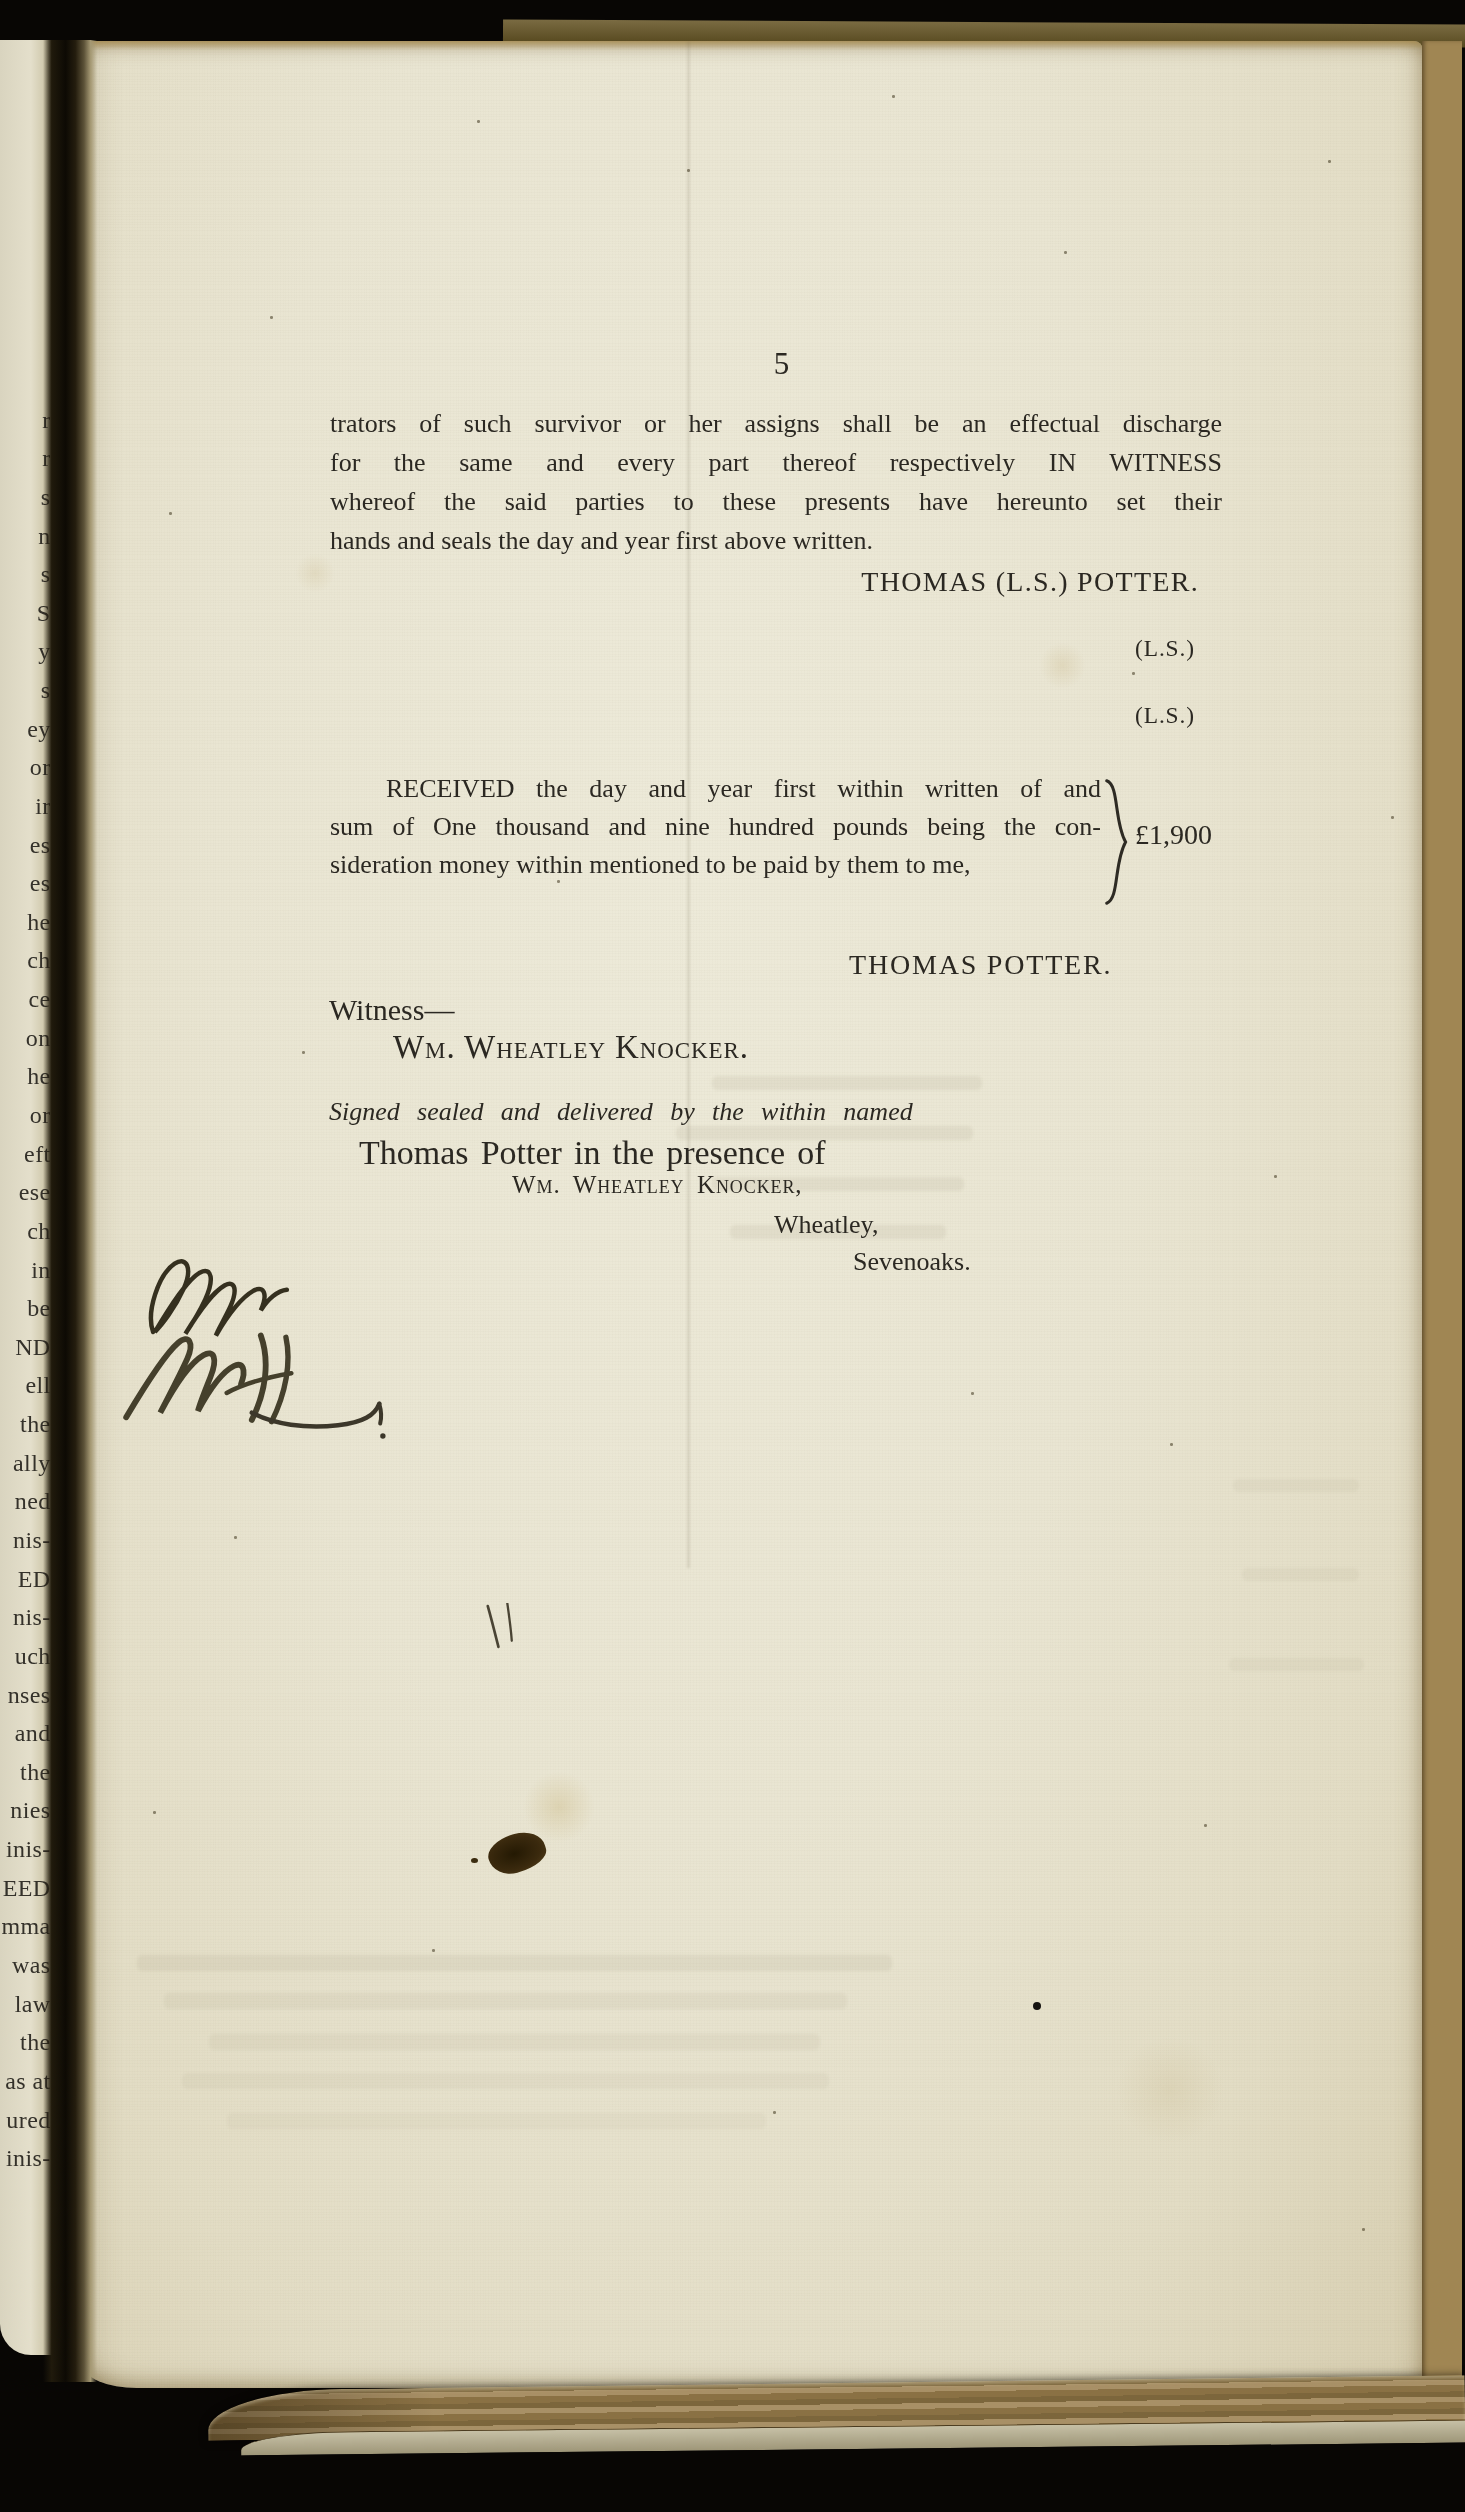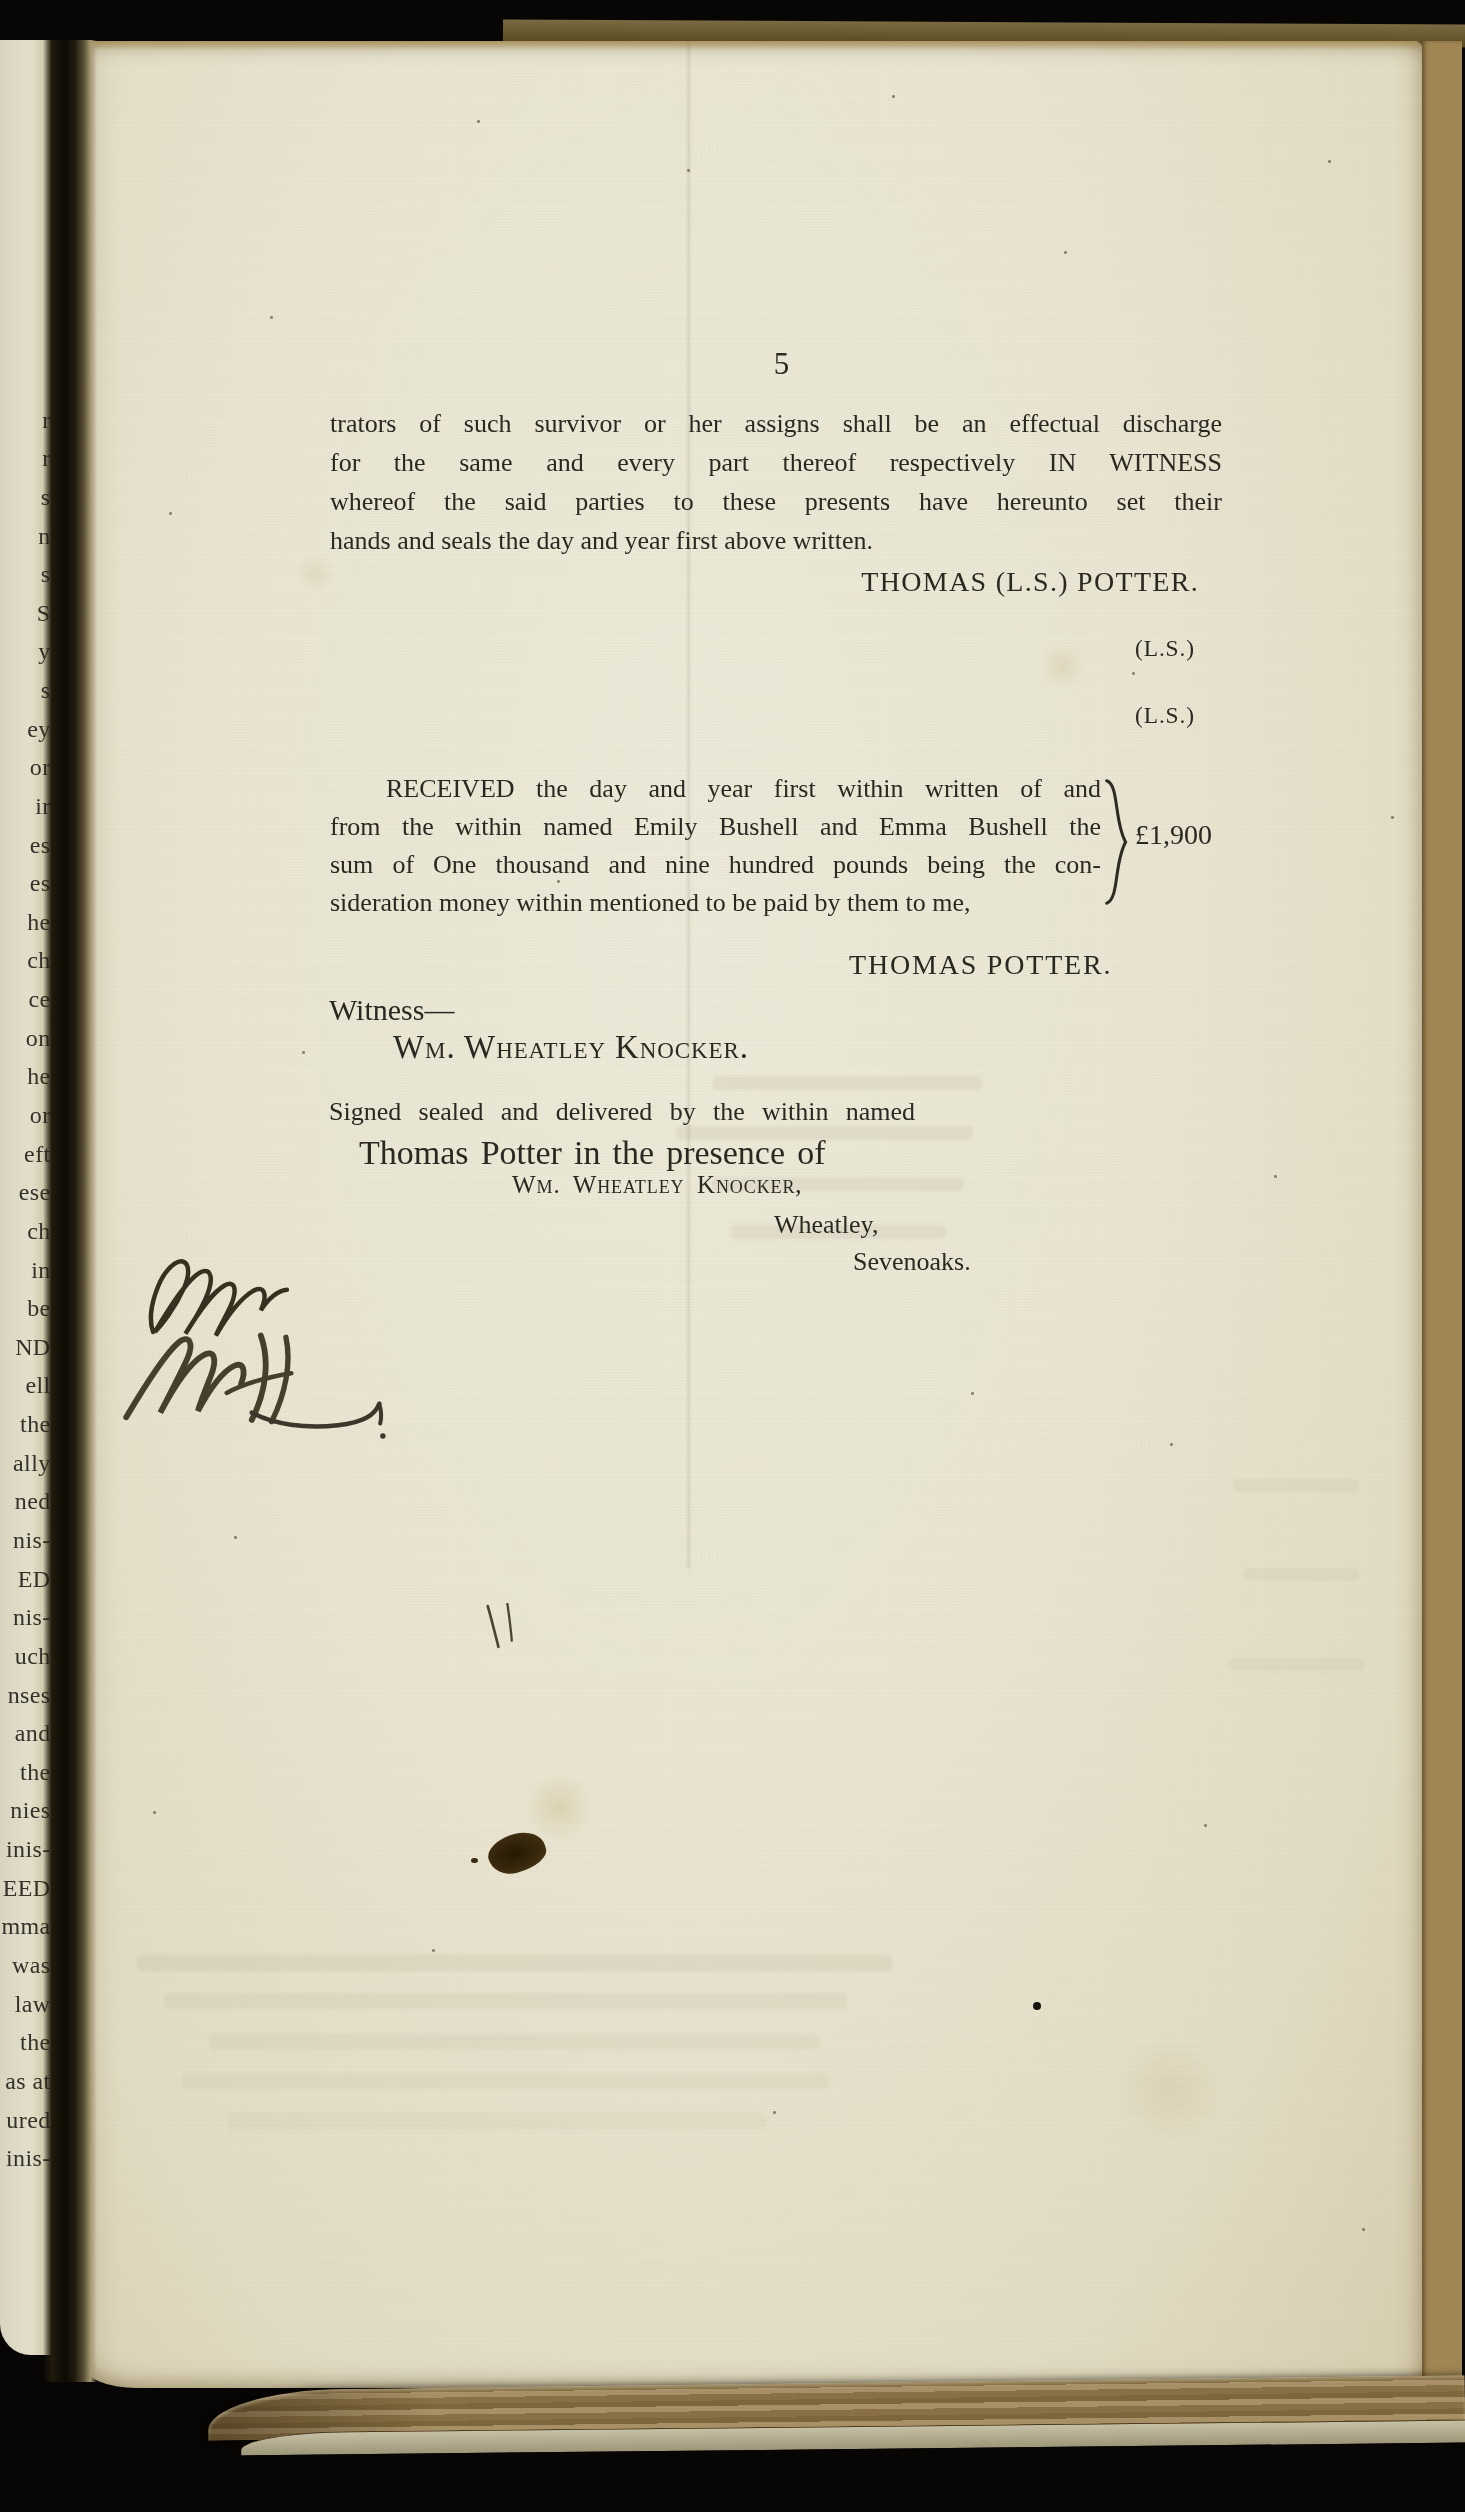--- a/index.html
+++ b/index.html
@@ -90,21 +90,21 @@
   [data-name="executed-signature-line"]{ right:224px; top:525px; font-size:28px; letter-spacing:1.3px; }
   [data-name="seal-1"],[data-name="seal-2"]{ left:1052px; font-size:23.4px; letter-spacing:0.9px; }
   [data-name="seal-1"]{ top:594px; }
   [data-name="seal-2"]{ top:661px; }
   [data-name="receipt-paragraph"]{ left:247px; top:729px; width:771px; font-size:26px; }
   [data-name="receipt-paragraph"] .jline:first-child{ text-indent:56px; }
   [data-name="receipt-amount"]{ left:1052px; top:778px; font-size:28px; }
   [data-name="receipt-signature-line"]{ left:766px; top:908px; font-size:28px; letter-spacing:1.8px; }
   [data-name="witness-label"]{ left:246px; top:952px; font-size:30px; }
   [data-name="witness-name"]{ left:310px; top:988px; font-size:33px; font-variant:small-caps; letter-spacing:0.9px; }
-  [data-name="attestation-line-1"]{ left:246px; top:1056px; font-size:26px; word-spacing:10.8px; }
+  [data-name="attestation-line-1"]{ left:246px; top:1056px; font-size:26px; word-spacing:10.8px;font-style:italic; }
   [data-name="attestation-line-2"]{ left:276px; top:1093px; font-size:34px; word-spacing:3.6px; }
   [data-name="attestation-witness-name"]{ left:429px; top:1130px; font-size:25px; font-variant:small-caps; letter-spacing:0.9px; word-spacing:5.4px; }
   [data-name="attestation-witness-title"]{ left:691px; top:1169px; font-size:26px; }
   [data-name="attestation-witness-place"]{ left:770px; top:1206px; font-size:26px; }
 
   [data-name="receipt-brace"]{ position:absolute; left:1021px; top:737px; }
 
   
   [data-name="handwritten-signature"]{ position:absolute; left:36px; top:1208px; }
   [data-name="pen-strokes"]{ position:absolute; left:403px; top:1562px; }
@@ -214,21 +214,20 @@
       <div class="jline" data-name="paragraph-line">whereof the said parties to these presents have hereunto set their</div>
       <div class="jline jlast" data-name="paragraph-line">hands and seals the day and year first above written.</div>
     </div>
 
     <div class="print" data-name="executed-signature-line">THOMAS (L.S.) POTTER.</div>
     <div class="print" data-name="seal-1">(L.S.)</div>
     <div class="print" data-name="seal-2">(L.S.)</div>
 
     <div class="print" data-name="receipt-paragraph">
       <div class="jline" data-name="receipt-line">RECEIVED the day and year first within written of and</div>
-      <div class="jline" data-name="receipt-line">from the within named Emily Bushell and Emma Bushell the</div>
       <div class="jline" data-name="receipt-line">sum of One thousand and nine hundred pounds being the con-</div>
       <div class="jline jlast" data-name="receipt-line">sideration money within mentioned to be paid by them to me,</div>
     </div>
 
     <svg data-name="receipt-brace" width="27" height="128" viewBox="0 0 30 142">
       <path d="M3 3 C 17 8, 11 48, 24 71 C 11 94, 17 134, 3 139" fill="none" stroke="#2e2b24" stroke-width="3.4" stroke-linecap="round"></path>
     </svg>
 
     <div class="print" data-name="receipt-amount">£1,900</div>
     <div class="print" data-name="receipt-signature-line">THOMAS POTTER.</div>

